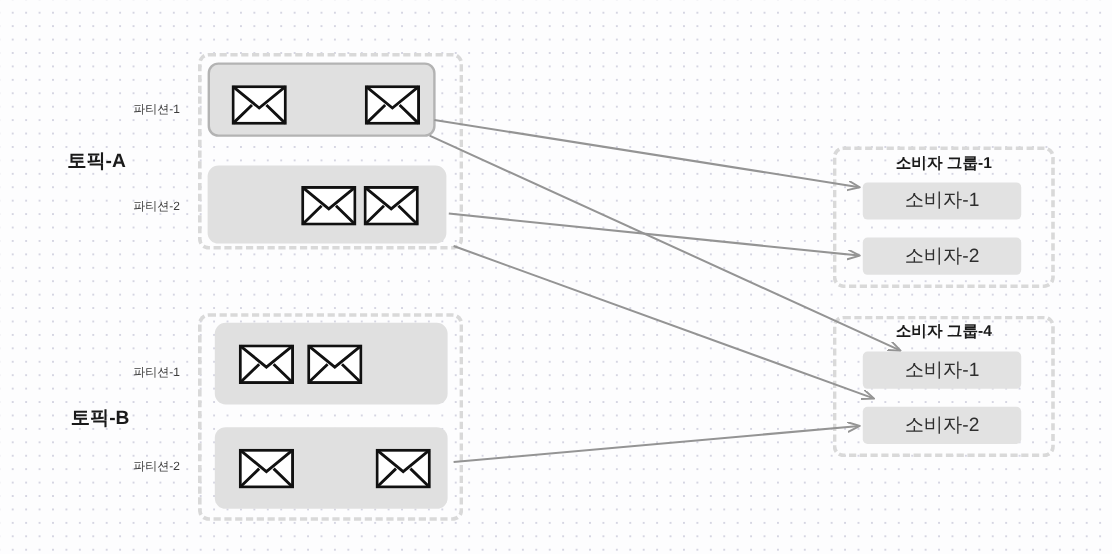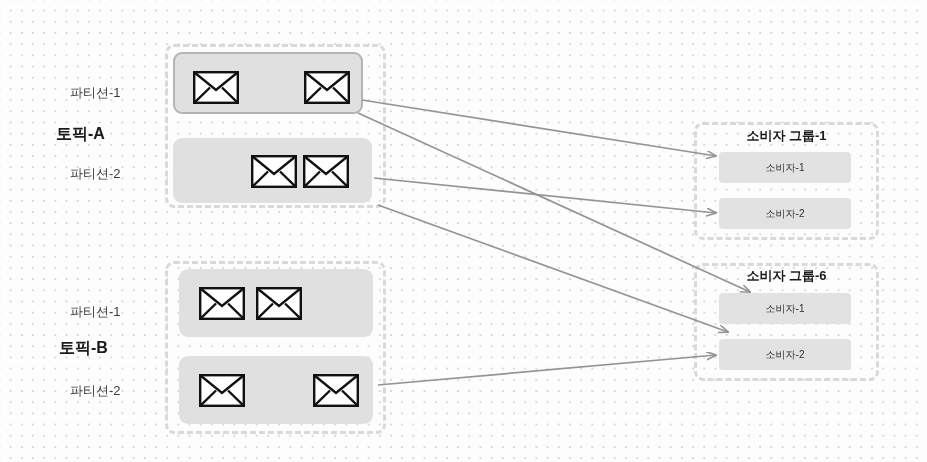--- a/index.html
+++ b/index.html
@@ -37,24 +37,24 @@
     border-radius: 9px;
     z-index: 3;
   }
   .partition-box.outlined {
     background: #e0e0e0;
     border: 2px solid #b3b3b3;
   }
   
   .side-label {
     position: absolute;
-    font-size: 13px;
+    font-size: 10px;
     color: #3b3b3b;
     white-space: nowrap;
-    text-align: left;
+    text-align: right;
     z-index: 4;
   }
   .topic-label {
     position: absolute;
     font-size: 16px;
     font-weight: bold;
     color: #1a1a1a;
     white-space: nowrap;
     z-index: 4;
   }
@@ -77,21 +77,21 @@
   .consumer-box {
     position: absolute;
     background: #e2e2e2;
     border-radius: 4px;
     display: flex;
     align-items: center;
     justify-content: center;
     z-index: 3;
   }
   .consumer-box span {
-    font-size: 10px;
+    font-size: 16px;
     color: #2e2e2e;
     white-space: nowrap;
   }
 </style>
 </head>
 <body>
 
 <div id="canvas">
 
   <svg class="arrows-layer" viewBox="0 0 927 462" width="927" height="462">
@@ -203,21 +203,21 @@
   <div class="consumer-box" style="left:719px; top:152px; width:132px; height:31px;">
     <span>소비자-1</span>
   </div>
 
   <div class="consumer-box" style="left:719px; top:198px; width:132px; height:31px;">
     <span>소비자-2</span>
   </div>
 
   <div class="dashed-box" style="left:694px; top:263px; width:185px; height:118px;"></div>
 
-  <div class="group-title" style="left:694px; top:267px; width:185px;">소비자 그룹-6</div>
+  <div class="group-title" style="left:694px; top:267px; width:185px;">소비자 그룹-4</div>
 
   <div class="consumer-box" style="left:719px; top:293px; width:132px; height:31px;">
     <span>소비자-1</span>
   </div>
 
   <div class="consumer-box" style="left:719px; top:339px; width:132px; height:31px;">
     <span>소비자-2</span>
   </div>
 
 </div>

